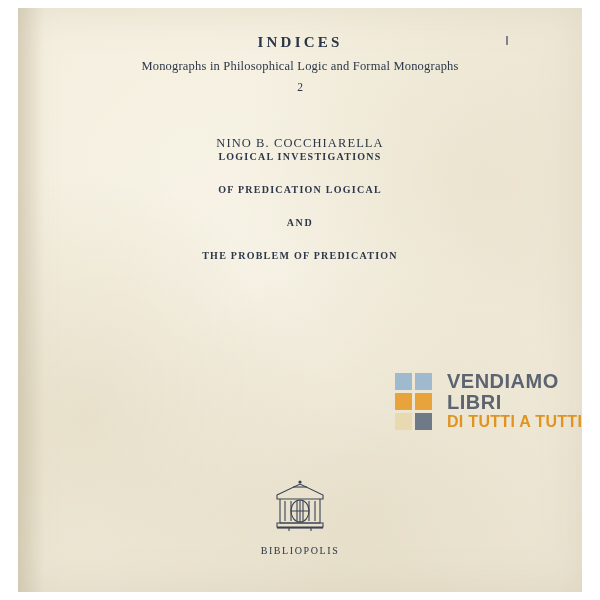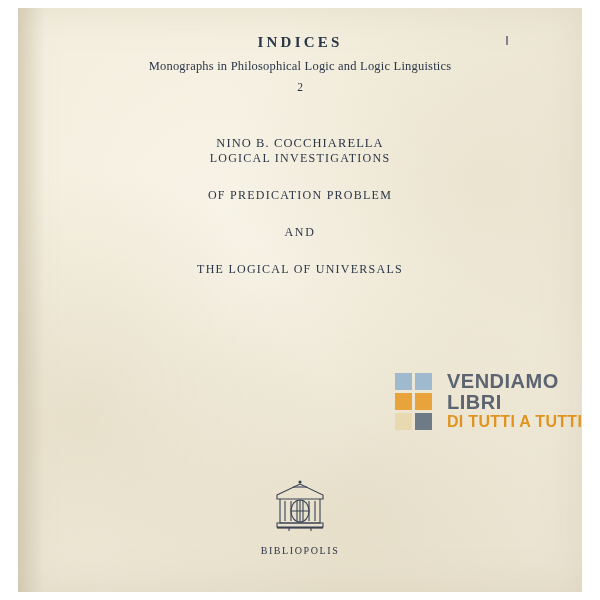--- a/index.html
+++ b/index.html
@@ -108,23 +108,24 @@
     left: 0;
     right: 0;
     text-align: center;
     color: #2b3648;
   }
   .author {
     font-size: 12.5px;
     letter-spacing: 1.1px;
   }
   .title-line {
-    font-size: 12px;
+    font-size: 10px;
     letter-spacing: 1.25px;
     margin-bottom: 22px;
+    font-weight: bold;
   }
   .title-line.small {
     letter-spacing: 1.6px;
     text-align: center;
   }
 
   
   .emblem-wrap {
     position: absolute;
     left: 0;
@@ -192,30 +193,30 @@
 <body>
 
 <div id="page">
   <div id="cover">
     <div class="inner">
 
       <div class="top-mark"></div>
 
       <div class="series-block">
         <div class="series-title">INDICES</div>
-        <div class="series-sub">Monographs in Philosophical Logic and Logic Linguistics</div>
+        <div class="series-sub">Monographs in Philosophical Logic and Formal Monographs</div>
         <div class="series-num">2</div>
       </div>
 
       <div class="title-block">
         <div class="author">NINO B. COCCHIARELLA</div>
         <div class="title-line">LOGICAL INVESTIGATIONS</div>
-        <div class="title-line">OF PREDICATION PROBLEM</div>
+        <div class="title-line">OF PREDICATION LOGICAL</div>
         <div class="title-line small">AND</div>
-        <div class="title-line">THE LOGICAL OF UNIVERSALS</div>
+        <div class="title-line">THE PROBLEM OF PREDICATION</div>
       </div>
 
       <div class="emblem-wrap">
         <span class="emblem">
           <svg width="70" height="56" viewBox="0 0 70 56" xmlns="http://www.w3.org/2000/svg">
             <g fill="none" stroke="#3a4354" stroke-width="1.1">
               <path d="M12 16 L35 5 L58 16 L58 20 L12 20 Z"></path>
               <path d="M15 20 L15 44 L55 44 L55 20"></path>
               <path d="M12 44 L58 44 L58 48 L12 48 Z"></path>
               <path d="M20 22 L20 42 M26 22 L26 42 M32 22 L32 42 M38 22 L38 42 M44 22 L44 42 M50 22 L50 42"></path>

